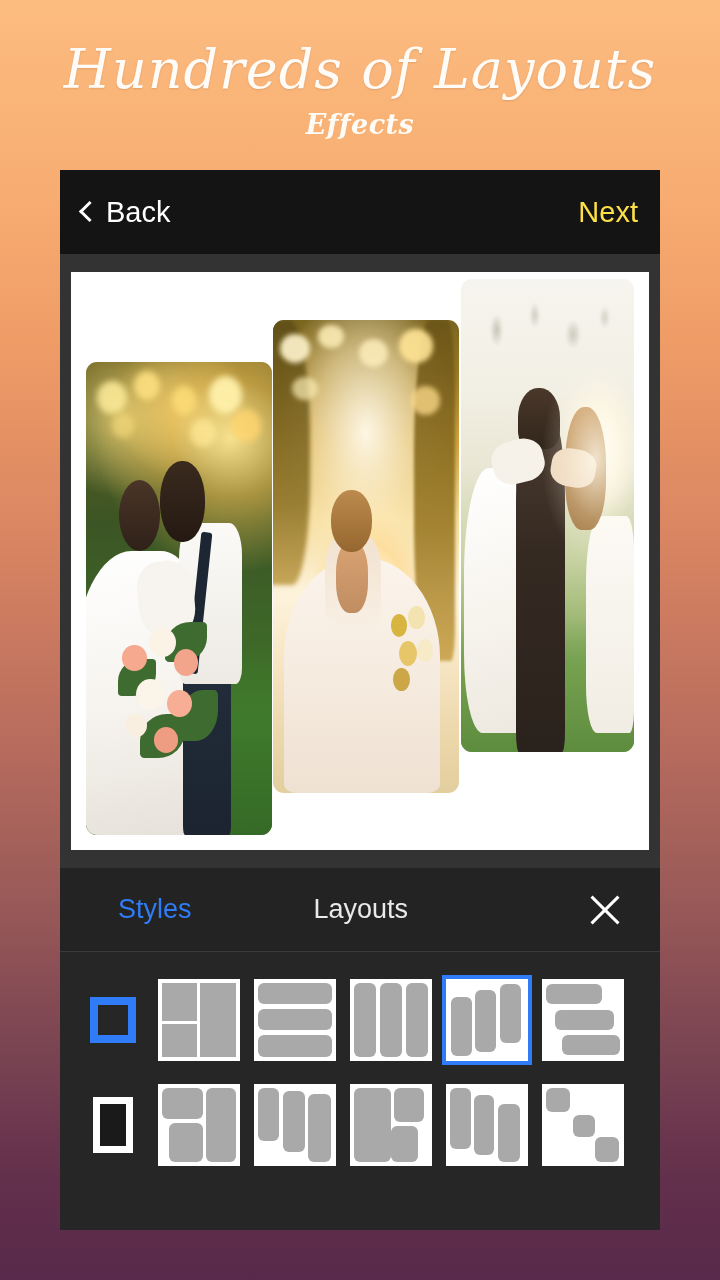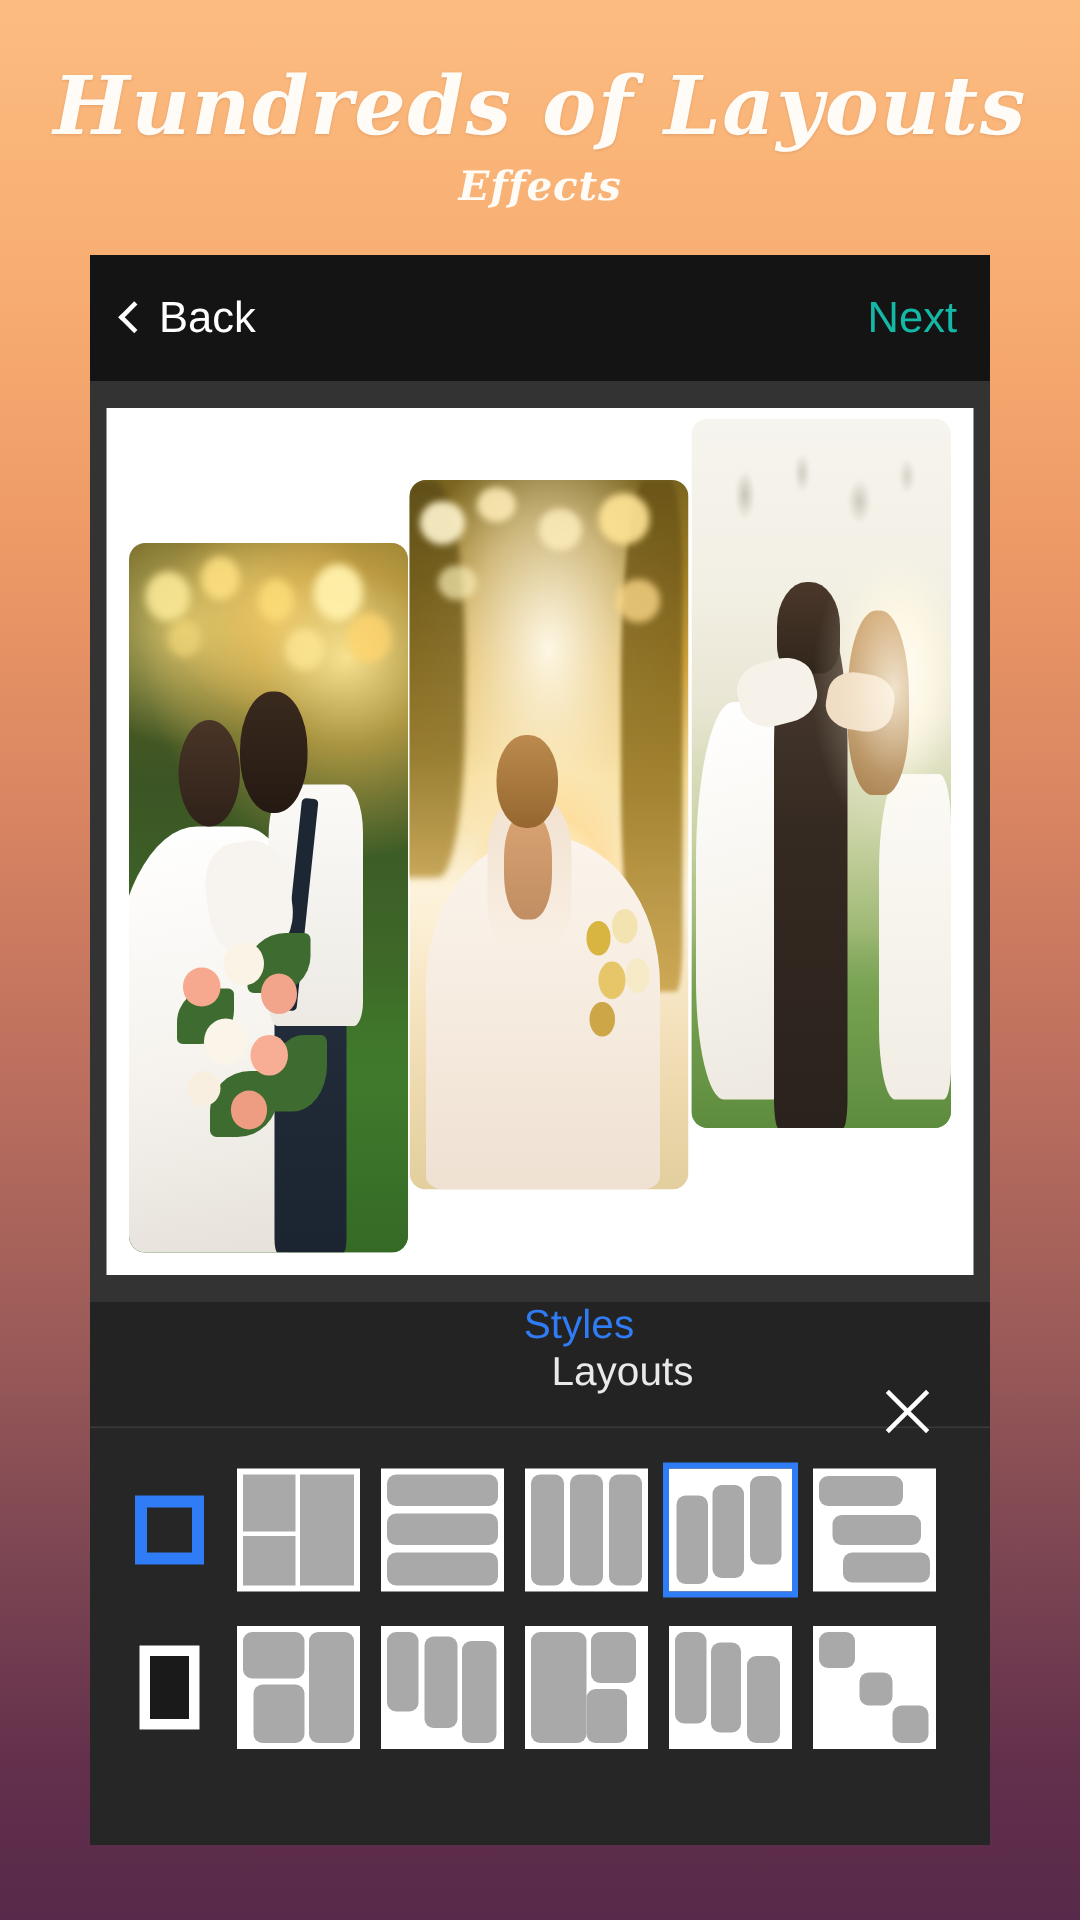--- a/index.html
+++ b/index.html
@@ -18,21 +18,21 @@
       #58294A 100%);
     overflow:hidden;
     position:relative;
   }
 
   
   .promo { width:720px; padding-top:42px; text-align:center; }
   .promo-title {
     font-family:"DejaVu Serif", serif;
     font-style:italic;
-    font-weight:bold;
+    font-weight:normal;
     font-size:54px;
     color:#FFFCF7;
     letter-spacing:1px;
     line-height:1.05;
     text-shadow:0 1px 2px rgba(120,60,30,.18);
   }
   .promo-sub {
     font-family:"DejaVu Serif", serif;
     font-style:italic;
     font-weight:bold;
@@ -68,21 +68,21 @@
   }
   .nav-back-label { color:#fff; font-size:29px; }
   .nav-title {
     position:absolute; left:0; right:0;
     text-align:center;
     color:#fff; font-size:31px; font-weight:bold;
     pointer-events:none;
   }
   .nav-next {
     margin-left:auto;
-    color:#14b8a6; font-size:29px;
+    color:#fde047; font-size:29px;
     cursor:pointer; z-index:2;
   }
 
   
   .canvas-wrap {
     height:614px;
     background:#333333;
     display:flex; align-items:center; justify-content:center;
   }
   .canvas {
@@ -246,21 +246,20 @@
     position:absolute; inset:0;
     background:radial-gradient(ellipse 44% 30% at 78% 38%, rgba(255,250,235,.78) 0%, rgba(255,248,228,.2) 42%, rgba(255,255,255,0) 72%);
   }
 
   
   .tabs {
     height:84px;
     background:#232323;
     display:flex; align-items:center;
     border-bottom:1px solid #3A3A3A;
-    flex-direction:column;
   }
   .tab {
     font-size:27px; color:#E9E9E9; cursor:pointer;
     padding:0 6px;
   }
   .tab.active { color:#2F7CF6; }
   .tab-styles { margin-left:52px; }
   .tab-effects { margin-left:110px; }
   .tab-background { margin-left:52px; }
   .close-btn {

